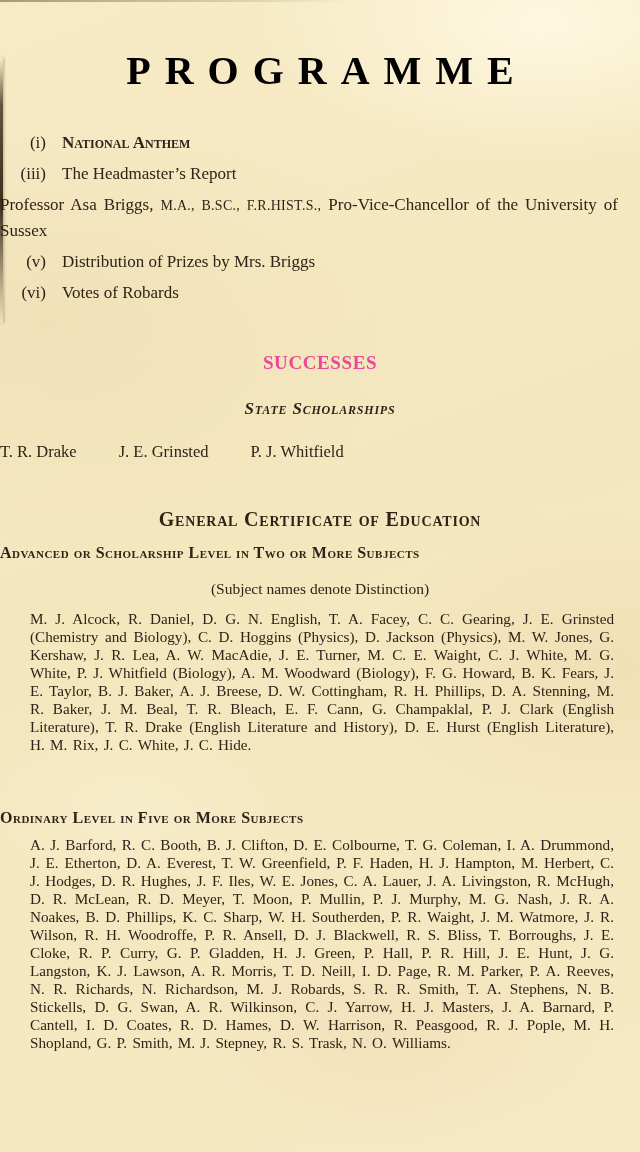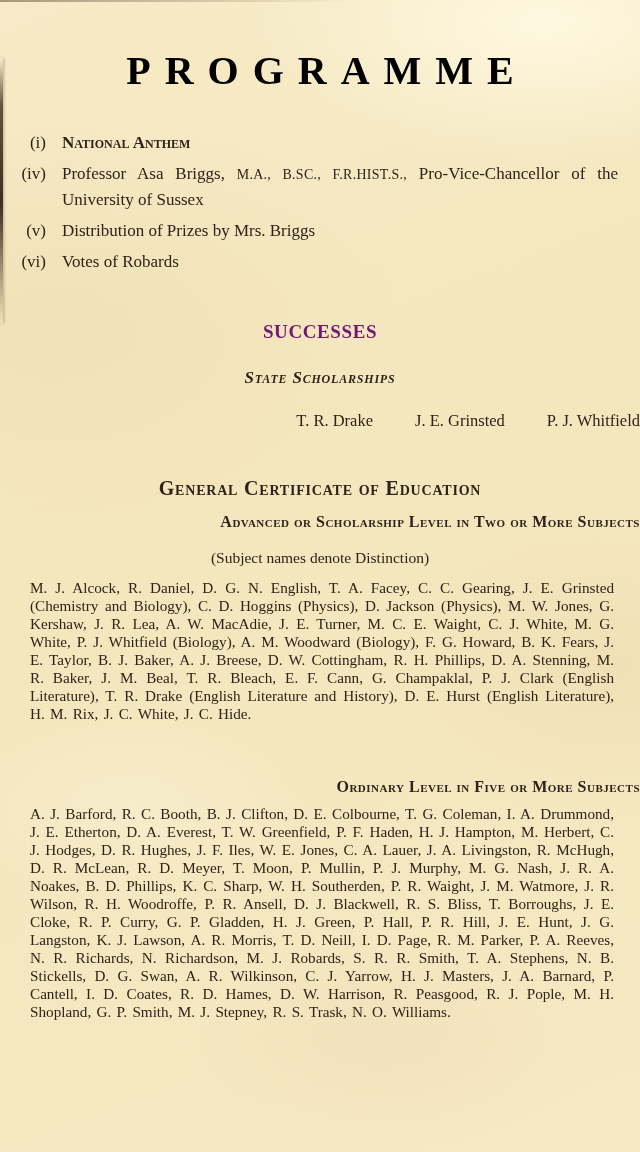--- a/index.html
+++ b/index.html
@@ -77,48 +77,47 @@
   .abbr {
     font-size: 82%;
     letter-spacing: 0.3px;
   }
   .successes-heading {
     margin-top: 47px;
     text-align: center;
     font-size: 19px;
     font-weight: 700;
     letter-spacing: 0.6px;
-    color: #701a75;
+    color: #ec4899;
   }
   .state-sch-heading {
     margin-top: 25px;
     text-align: center;
     font-size: 17px;
     letter-spacing: 0.8px;
     font-style: italic;
   }
   .scholars-row {
     margin-top: 23px;
     display: flex;
-    justify-content: flex-end;
+    justify-content: flex-start;
     gap: 42px;
     font-size: 16.5px;
   }
   .gce-heading {
     margin-top: 46px;
     text-align: center;
     font-size: 20px;
     letter-spacing: 0.8px;
   }
   .level-heading {
     margin-top: 13px;
-    text-align: right;
+    text-align: left;
     font-size: 16px;
     letter-spacing: 0.5px;
-    padding-left: 23px;
   }
   .distinction-note {
     margin-top: 18px;
     text-align: center;
     font-size: 15.5px;
   }
   .names-para {
     margin: 12px 26px 0 30px;
     font-size: 15.2px;
     line-height: 18px;
@@ -141,23 +140,26 @@
 <div class="page-title">PROGRAMME</div>
 
 <div class="prog-list">
 
   <div class="prog-item">
     <span class="num">(i)</span>
     <span class="itm-text sc-bold">National Anthem</span>
   </div>
 
 
+  <div class="prog-item">
+    <span class="num">(iii)</span>
+    <span class="itm-text">The Headmaster’s Report</span>
+  </div>
 
   <div class="prog-item">
-    <span class="num">(iv)</span>
     <span class="itm-text justified"><span>Professor Asa Briggs, </span><span class="abbr">M.A., B.SC., F.R.HIST.S.,</span><span> Pro-Vice-Chancellor of the University of Sussex</span></span>
   </div>
 
   <div class="prog-item">
     <span class="num">(v)</span>
     <span class="itm-text">Distribution of Prizes by Mrs. Briggs</span>
   </div>
 
   <div class="prog-item">
     <span class="num">(vi)</span>

